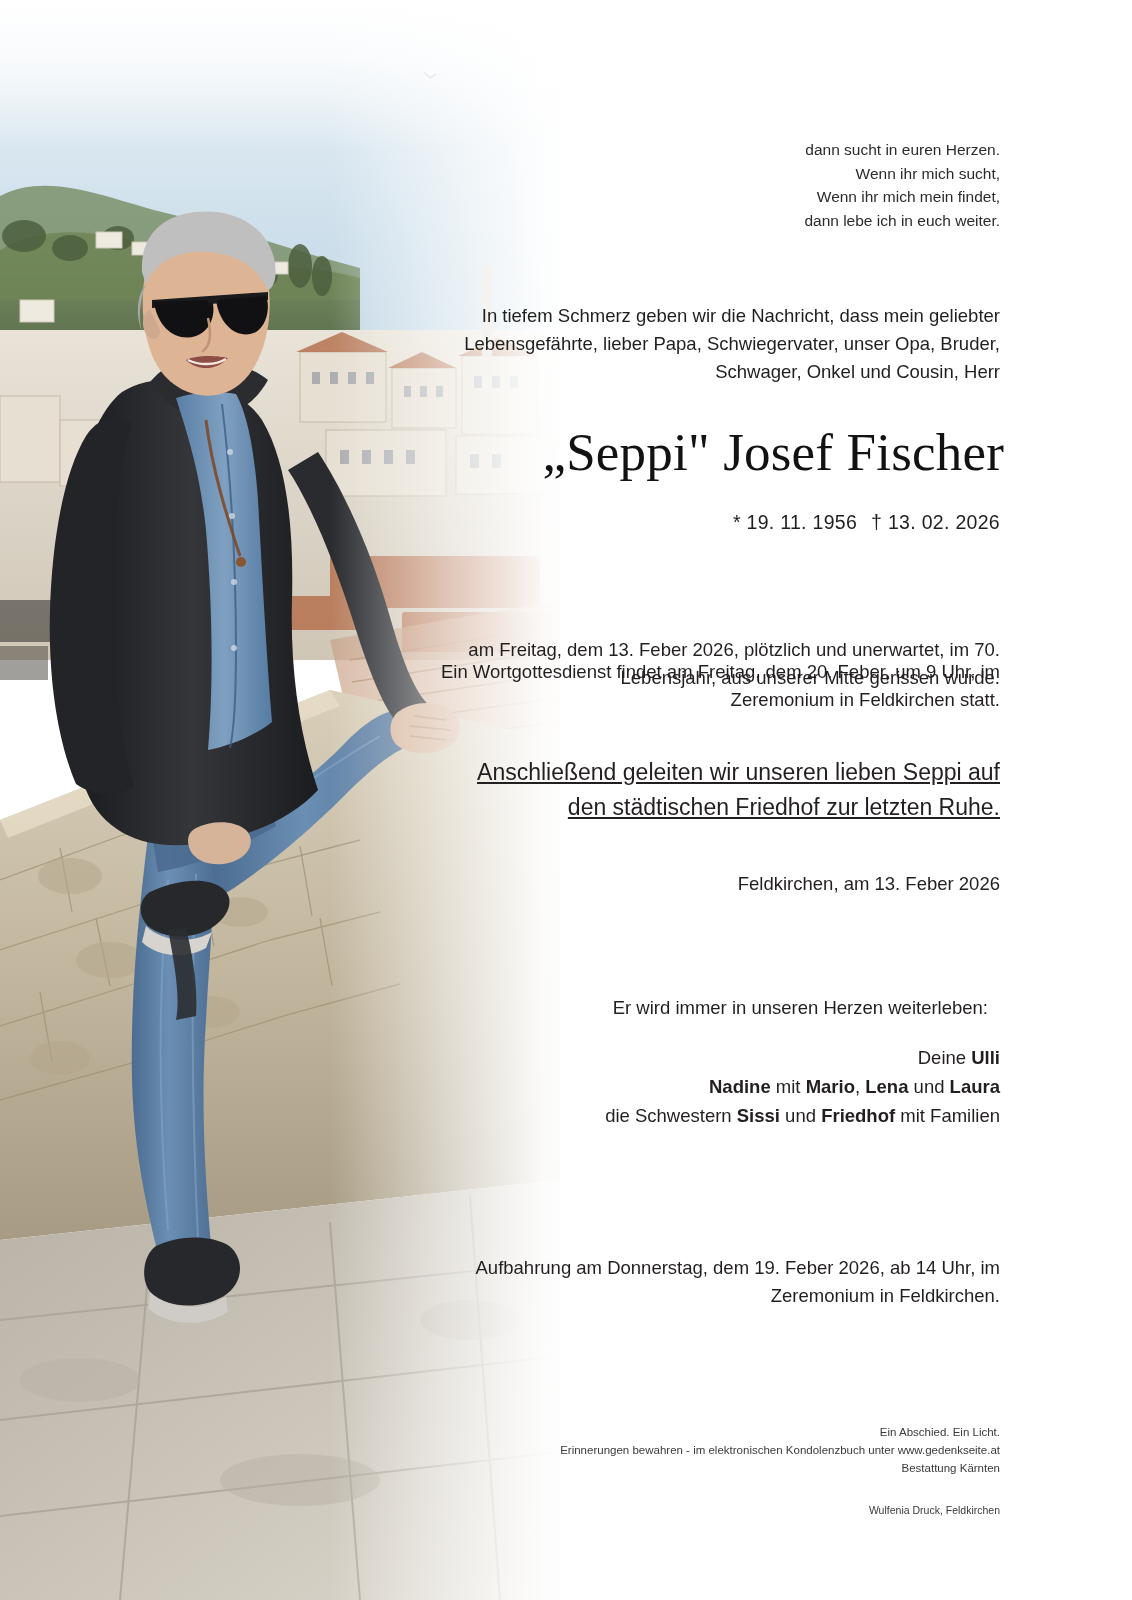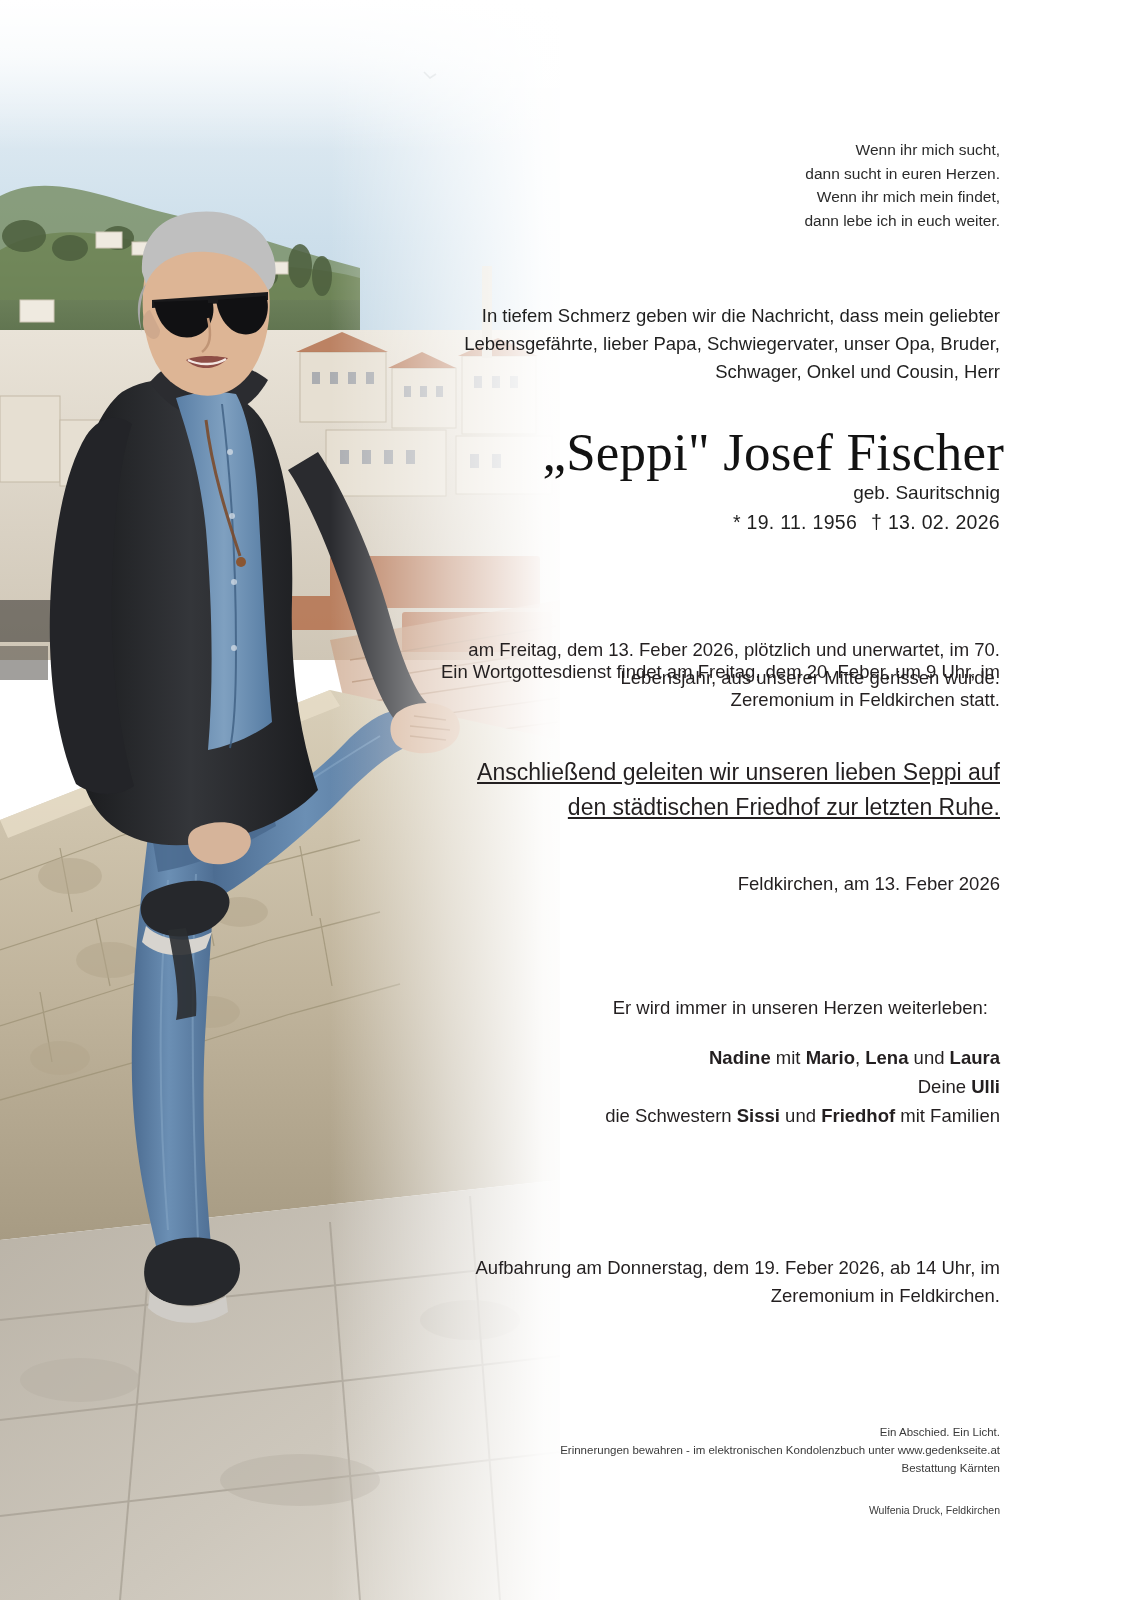--- a/index.html
+++ b/index.html
@@ -427,44 +427,43 @@
 
       <path d="M150 310 C 142 312, 140 328, 148 336 C 154 342, 160 338, 160 330 Z" fill="#cfa98d"></path>
     </svg>
     <div id="photo-fade"></div>
     <div id="photo-fade-top"></div>
   </div>
 
   <div id="text-col">
 
     <div id="verse" class="blk">
+        <div>dann sucht in euren Herzen.</div>
         <div>Wenn ihr mich sucht,</div>
-        <div>dann sucht in euren Herzen.</div>
         <div>Wenn ihr mich mein findet,</div>
         <div>dann lebe ich in euch weiter.</div>
       </div>
 
     <div id="announce" class="blk">In tiefem Schmerz geben wir die Nachricht, dass mein geliebter Lebensgefährte, lieber Papa, Schwiegervater, unser Opa, Bruder, Schwager, Onkel und Cousin, Herr</div>
 
     <div id="name">„Seppi" Josef Fischer</div>
-    <div id="born-name">geb. Sauritschnig</div>
     <div id="dates">
       <span>* 19. 11. 1956</span><span class="sep"></span><span>† 13. 02. 2026</span>
     </div>
 
     <div id="para-died" class="blk">am Freitag, dem 13. Feber 2026, plötzlich und unerwartet, im 70. Lebensjahr, aus unserer Mitte gerissen wurde.</div>
     <div id="para-service" class="blk">Ein Wortgottesdienst findet am Freitag, dem 20. Feber, um 9 Uhr, im Zeremonium in Feldkirchen statt.</div>
     <div id="para-burial" class="blk">Anschließend geleiten wir unseren lieben Seppi auf den städtischen Friedhof zur letzten Ruhe.</div>
 
     <div id="place-date" class="blk">Feldkirchen, am 13. Feber 2026</div>
 
     <div id="mourners-intro" class="blk">Er wird immer in unseren Herzen weiterleben:</div>
     <div id="mourners" class="blk">
+        <div>Deine <b>Ulli</b></div>
         <div><b>Nadine</b> mit <b>Mario</b>, <b>Lena</b> und <b>Laura</b></div>
-        <div>Deine <b>Ulli</b></div>
         <div>die Schwestern <b>Sissi</b> und <b>Friedhof</b> mit Familien</div>
       </div>
 
     <div id="lying-in-state" class="blk">Aufbahrung am Donnerstag, dem 19. Feber 2026, ab 14 Uhr, im Zeremonium in Feldkirchen.</div>
 
     <div id="footer">
       <div>Ein Abschied. Ein Licht.</div>
       <div>Erinnerungen bewahren - im elektronischen Kondolenzbuch unter www.gedenkseite.at</div>
       <div>Bestattung Kärnten</div>
     </div>

